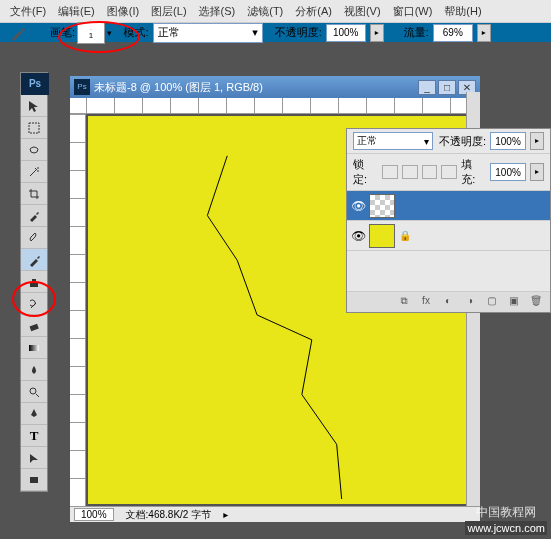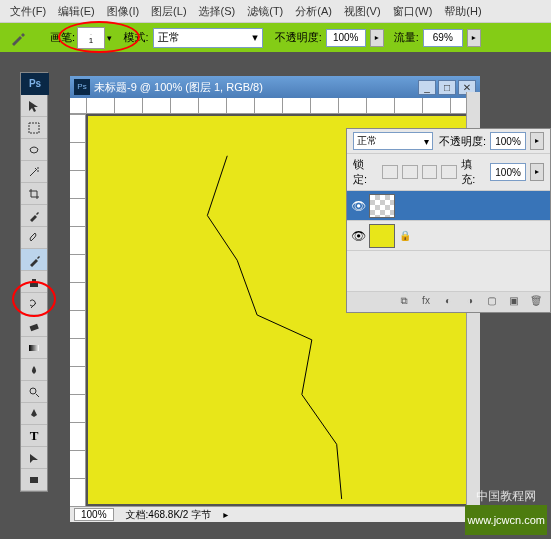--- a/index.html
+++ b/index.html
@@ -1,19 +1,19 @@
 <!DOCTYPE html>
 <html><head>
 <meta charset="utf-8">
 <style>
 * { margin: 0; padding: 0; box-sizing: border-box; font-family: "Microsoft YaHei", Arial, sans-serif; }
 body { background: #535353; width: 551px; height: 539px; overflow: hidden; }
 .menubar { background: #e8e8e8; height: 22px; display: flex; align-items: center; padding: 0 4px; font-size: 11px; color: #333; }
 .menubar span { padding: 2px 6px; cursor: default; }
-.optbar { background: #84cc16; height: 30px; display: flex; align-items: center; padding: 0 8px; gap: 4px; border-top: 1px solid #ccc; font-size: 11px; position: relative; }
+.optbar { background: #0369a1; height: 20px; display: flex; align-items: center; padding: 0 8px; gap: 4px; border-top: 1px solid #ccc; font-size: 11px; position: relative; }
 .tool-icon { width: 20px; height: 20px; display: inline-flex; align-items: center; justify-content: center; }
 .brush-group { display: flex; align-items: center; gap: 2px; padding: 0 8px; }
 .brush-preview { width: 28px; height: 22px; border: 1px solid #999; background: #fff; display: flex; flex-direction: column; align-items: center; justify-content: center; font-size: 8px; line-height: 1; }
 .dropdown { width: 110px; height: 20px; border: 1px solid #7a9cc6; background: #fff; font-size: 11px; padding: 0 4px; display: flex; align-items: center; justify-content: space-between; }
 .num-input { width: 40px; height: 18px; border: 1px solid #7a9cc6; background: #fff; font-size: 10px; text-align: center; }
 .arrow-btn { width: 14px; height: 18px; border: 1px solid #999; background: #ddd; font-size: 8px; text-align: center; line-height: 16px; }
 .red-ellipse { position: absolute; border: 2px solid red; border-radius: 50%; pointer-events: none; }
 .toolbox { position: absolute; left: 20px; top: 72px; width: 28px; background: #d6d6d6; border: 1px solid #888; display: flex; flex-direction: column; }
 .ps-logo { width: 28px; height: 22px; background: #0a2846; color: #7fb3e8; font-size: 10px; font-weight: bold; text-align: center; line-height: 22px; }
 .tool-cell { width: 26px; height: 22px; display: flex; align-items: center; justify-content: center; font-size: 13px; cursor: pointer; border-bottom: 1px solid #bbb; }
@@ -39,21 +39,21 @@
 .layer-row.sel { background: #3874b8; color: #fff; }
 .eye { width: 14px; font-size: 12px; text-align: center; }
 .thumb { width: 26px; height: 24px; border: 1px solid #666; }
 .thumb.checker { background: repeating-conic-gradient(#ccc 0 25%, #fff 0 50%) 0 0/10px 10px; }
 .thumb.yellow { background: #e8e619; }
 .layer-name { flex: 1; font-size: 11px; }
 .lock-icon { font-size: 10px; color: #666; }
 .panel-footer { display: flex; align-items: center; justify-content: flex-end; padding: 3px 6px; gap: 6px; border-top: 1px solid #ccc; background: #ddd; }
 .footer-icon { width: 16px; height: 14px; font-size: 10px; color: #555; text-align: center; }
 .watermark { position: absolute; right: 4px; bottom: 4px; font-size: 12px; color: rgba(255,255,255,0.8); text-align: center; line-height: 1.3; z-index: 200; font-family: Arial; }
-.watermark .url { background: #4d7c0f; color: #fff; padding: 8px 2px; font-size: 11px; }
+.watermark .url { background: #404040; color: #fff; padding: 0 2px; font-size: 11px; }
 svg.line-path { position: absolute; top: 0; left: 0; width: 100%; height: 100%; }
 .lock-btn { width: 16px; height: 14px; border: 1px solid #aaa; display: inline-block; }
 </style>
 </head>
 <body>
 
 <div class="menubar">
   <span>文件(F)</span>
   <span>编辑(E)</span>
   <span>图像(I)</span>
@@ -83,21 +83,21 @@
   </div>
   <div class="red-ellipse" style="left:58px; top:-2px; width:82px; height:32px;"></div>
   <span>模式:</span>
   <div class="dropdown">
     <span>正常</span>
     <span>▾</span>
   </div>
   <span style="margin-left:8px">不透明度:</span>
   <input class="num-input" value="100%" style="">
   <span class="arrow-btn">▸</span>
-  <span style="margin-left:6px">流量:</span>
+  <span style="margin-left:16px">流量:</span>
   <input class="num-input" value="69%" style="">
   <span class="arrow-btn">▸</span>
 </div>
 
 <div class="toolbox">
   <div class="ps-logo">Ps</div>
   <div class="tool-cell">
       <svg width="14" height="14">
         <path d="M2 2 L2 12 L5 9 L7 13 L9 12 L7 8 L11 8 Z" fill="#333"></path>
       </svg>
@@ -190,21 +190,21 @@
         <rect x="3" y="4" width="8" height="6" fill="#333"></rect>
       </svg>
     </div>
 </div>
 
 <div class="red-circle-sm"></div>
 
 <div class="docwin">
   <div class="titlebar">
     <span class="ps-badge">Ps</span>
-    <span>未标题-9 @ 100% (图层 1, RGB/8)</span>
+    <span>未标题-8 @ 100% (图层 1, RGB/8)</span>
     <div class="winbtns">
       <span class="winbtn">_</span>
       <span class="winbtn">□</span>
       <span class="winbtn">✕</span>
     </div>
   </div>
   <div class="ruler-h"></div>
   <div class="doc-body">
     <div class="ruler-v"></div>
     <div class="canvas">

